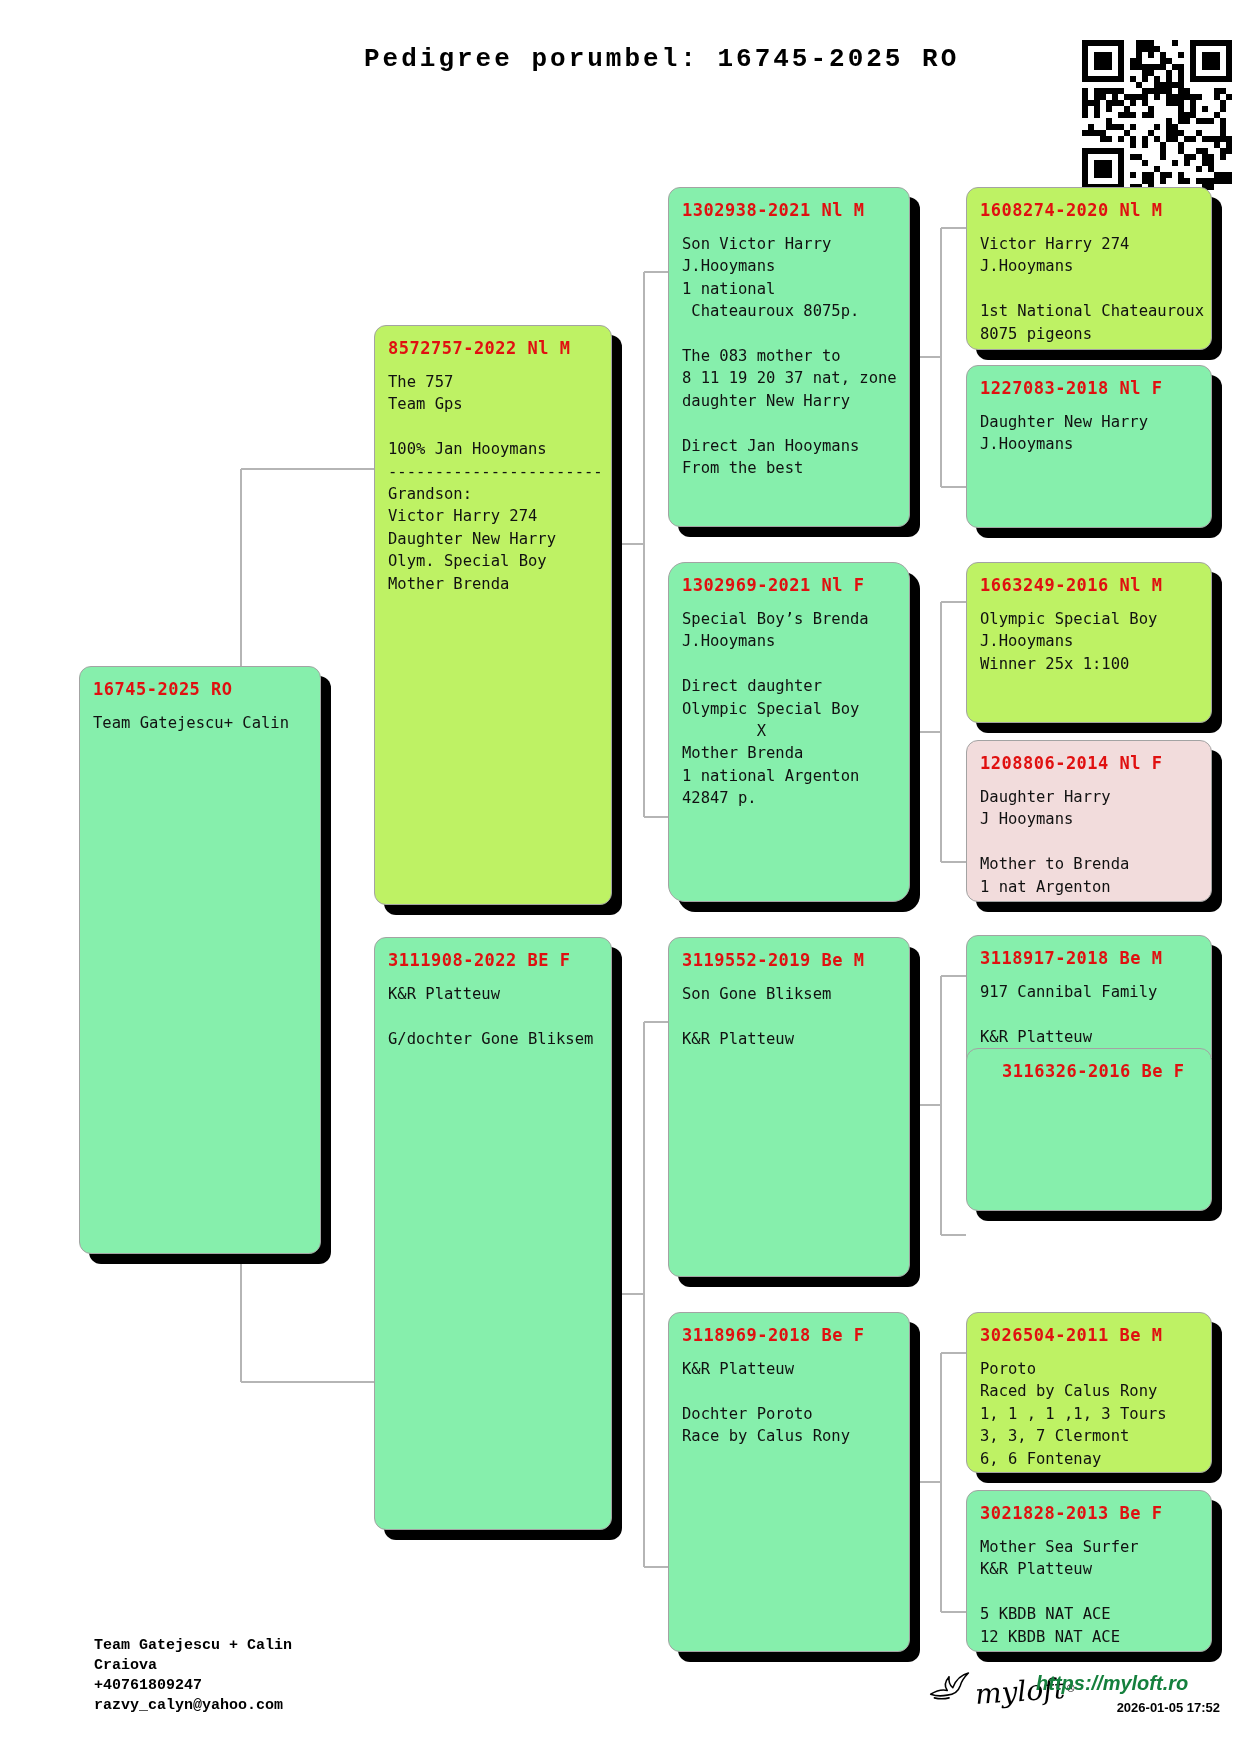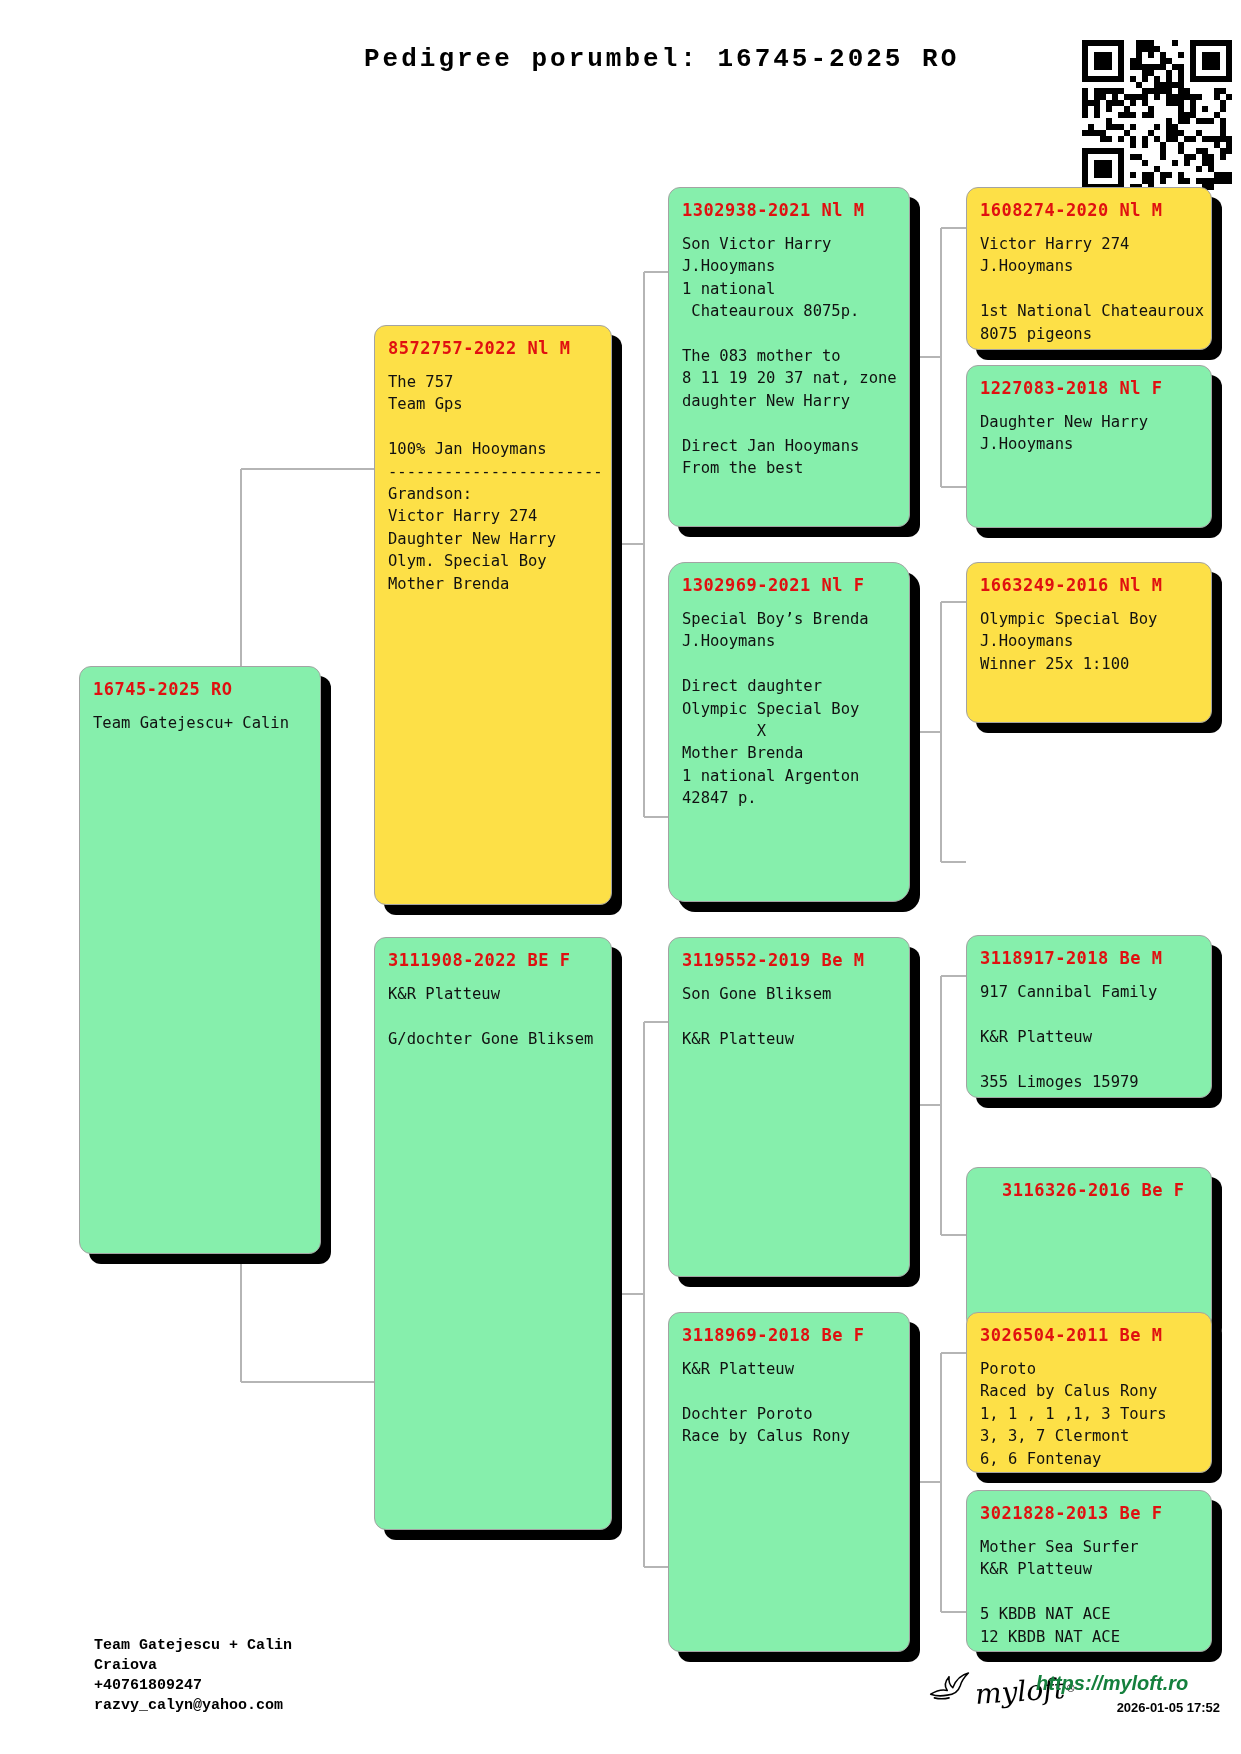--- a/index.html
+++ b/index.html
@@ -8,21 +8,21 @@
   .page-title{position:absolute;left:340px;top:44px;
         font:bold 26px "Liberation Mono",monospace;letter-spacing:3px;color:#000;white-space:pre;}
   .qr{position:absolute;left:1058px;top:40px;width:150px;height:150px;}
   .connectors{position:absolute;left:0;top:0;width:1241px;height:1754px;z-index:0;}
   .bx{position:absolute;z-index:1;box-sizing:border-box;background:#86efac;
       border:1.5px solid #a3a3a3;border-radius:12px;box-shadow:10px 10px 0 #000;
       padding:12px 6px 8px 13px;overflow:hidden;}
   .bx .ring{font:bold 17px "DejaVu Sans Mono",monospace;color:#e01010;
       letter-spacing:.5px;margin-bottom:13px;white-space:pre;}
   .bx .det{font:15.5px "DejaVu Sans Mono",monospace;line-height:22.4px;color:#111;white-space:pre;}
-  .c-blue{background:#fde047;}
+  .c-blue{background:#bef264;}
   .c-orange{background:#86efac;}
   .c-pink{background:#f2dcdc;}
   .owner{position:absolute;left:70px;top:1636px;z-index:2;
       font:bold 15px "Liberation Mono",monospace;line-height:20px;white-space:pre;color:#000;}
   .logo{position:absolute;left:903px;top:1666px;z-index:2;display:flex;align-items:flex-end;}
   .logo .brand{font:italic 28px "DejaVu Serif",serif;transform:rotate(-4deg);margin-left:2px;}
   .logo .reg{font:10px "DejaVu Sans",sans-serif;vertical-align:super;margin-left:1px;margin-bottom:14px;}
   .site{position:absolute;left:1012px;top:1672px;z-index:2;
       font:bold italic 20px "Liberation Sans",sans-serif;color:#15803d;text-decoration:none;}
   .stamp{position:absolute;left:1016px;top:1700px;width:180px;text-align:right;z-index:2;
@@ -426,29 +426,37 @@
     <div class="ring">1227083-2018 Nl F</div>
     <div class="det">Daughter New Harry
 J.Hooymans</div>
   </div>
   <div class="bx c-blue" style="left:942px;top:562px;width:246px;height:161px;">
     <div class="ring">1663249-2016 Nl M</div>
     <div class="det">Olympic Special Boy
 J.Hooymans
 Winner 25x 1:100</div>
   </div>
+  <div class="bx c-pink" style="left:942px;top:740px;width:246px;height:162px;">
+    <div class="ring">1208806-2014 Nl F</div>
+    <div class="det">Daughter Harry
+J Hooymans
+
+Mother to Brenda
+1 nat Argenton</div>
+  </div>
   <div class="bx" style="left:942px;top:935px;width:246px;height:163px;">
     <div class="ring">3118917-2018 Be M</div>
     <div class="det">917 Cannibal Family
 
 K&amp;R Platteuw
 
 355 Limoges 15979</div>
   </div>
-  <div class="bx c-orange" style="left:942px;top:1167px;width:246px;height:163px;padding-left:35px;">
+  <div class="bx c-orange" style="left:942px;top:1048px;width:246px;height:163px;padding-left:35px;">
     <div class="ring">3116326-2016 Be F</div>
   </div>
   <div class="bx c-blue" style="left:942px;top:1312px;width:246px;height:161px;">
     <div class="ring">3026504-2011 Be M</div>
     <div class="det">Poroto
 Raced by Calus Rony
 1, 1 , 1 ,1, 3 Tours
 3, 3, 7 Clermont
 6, 6 Fontenay</div>
   </div>

